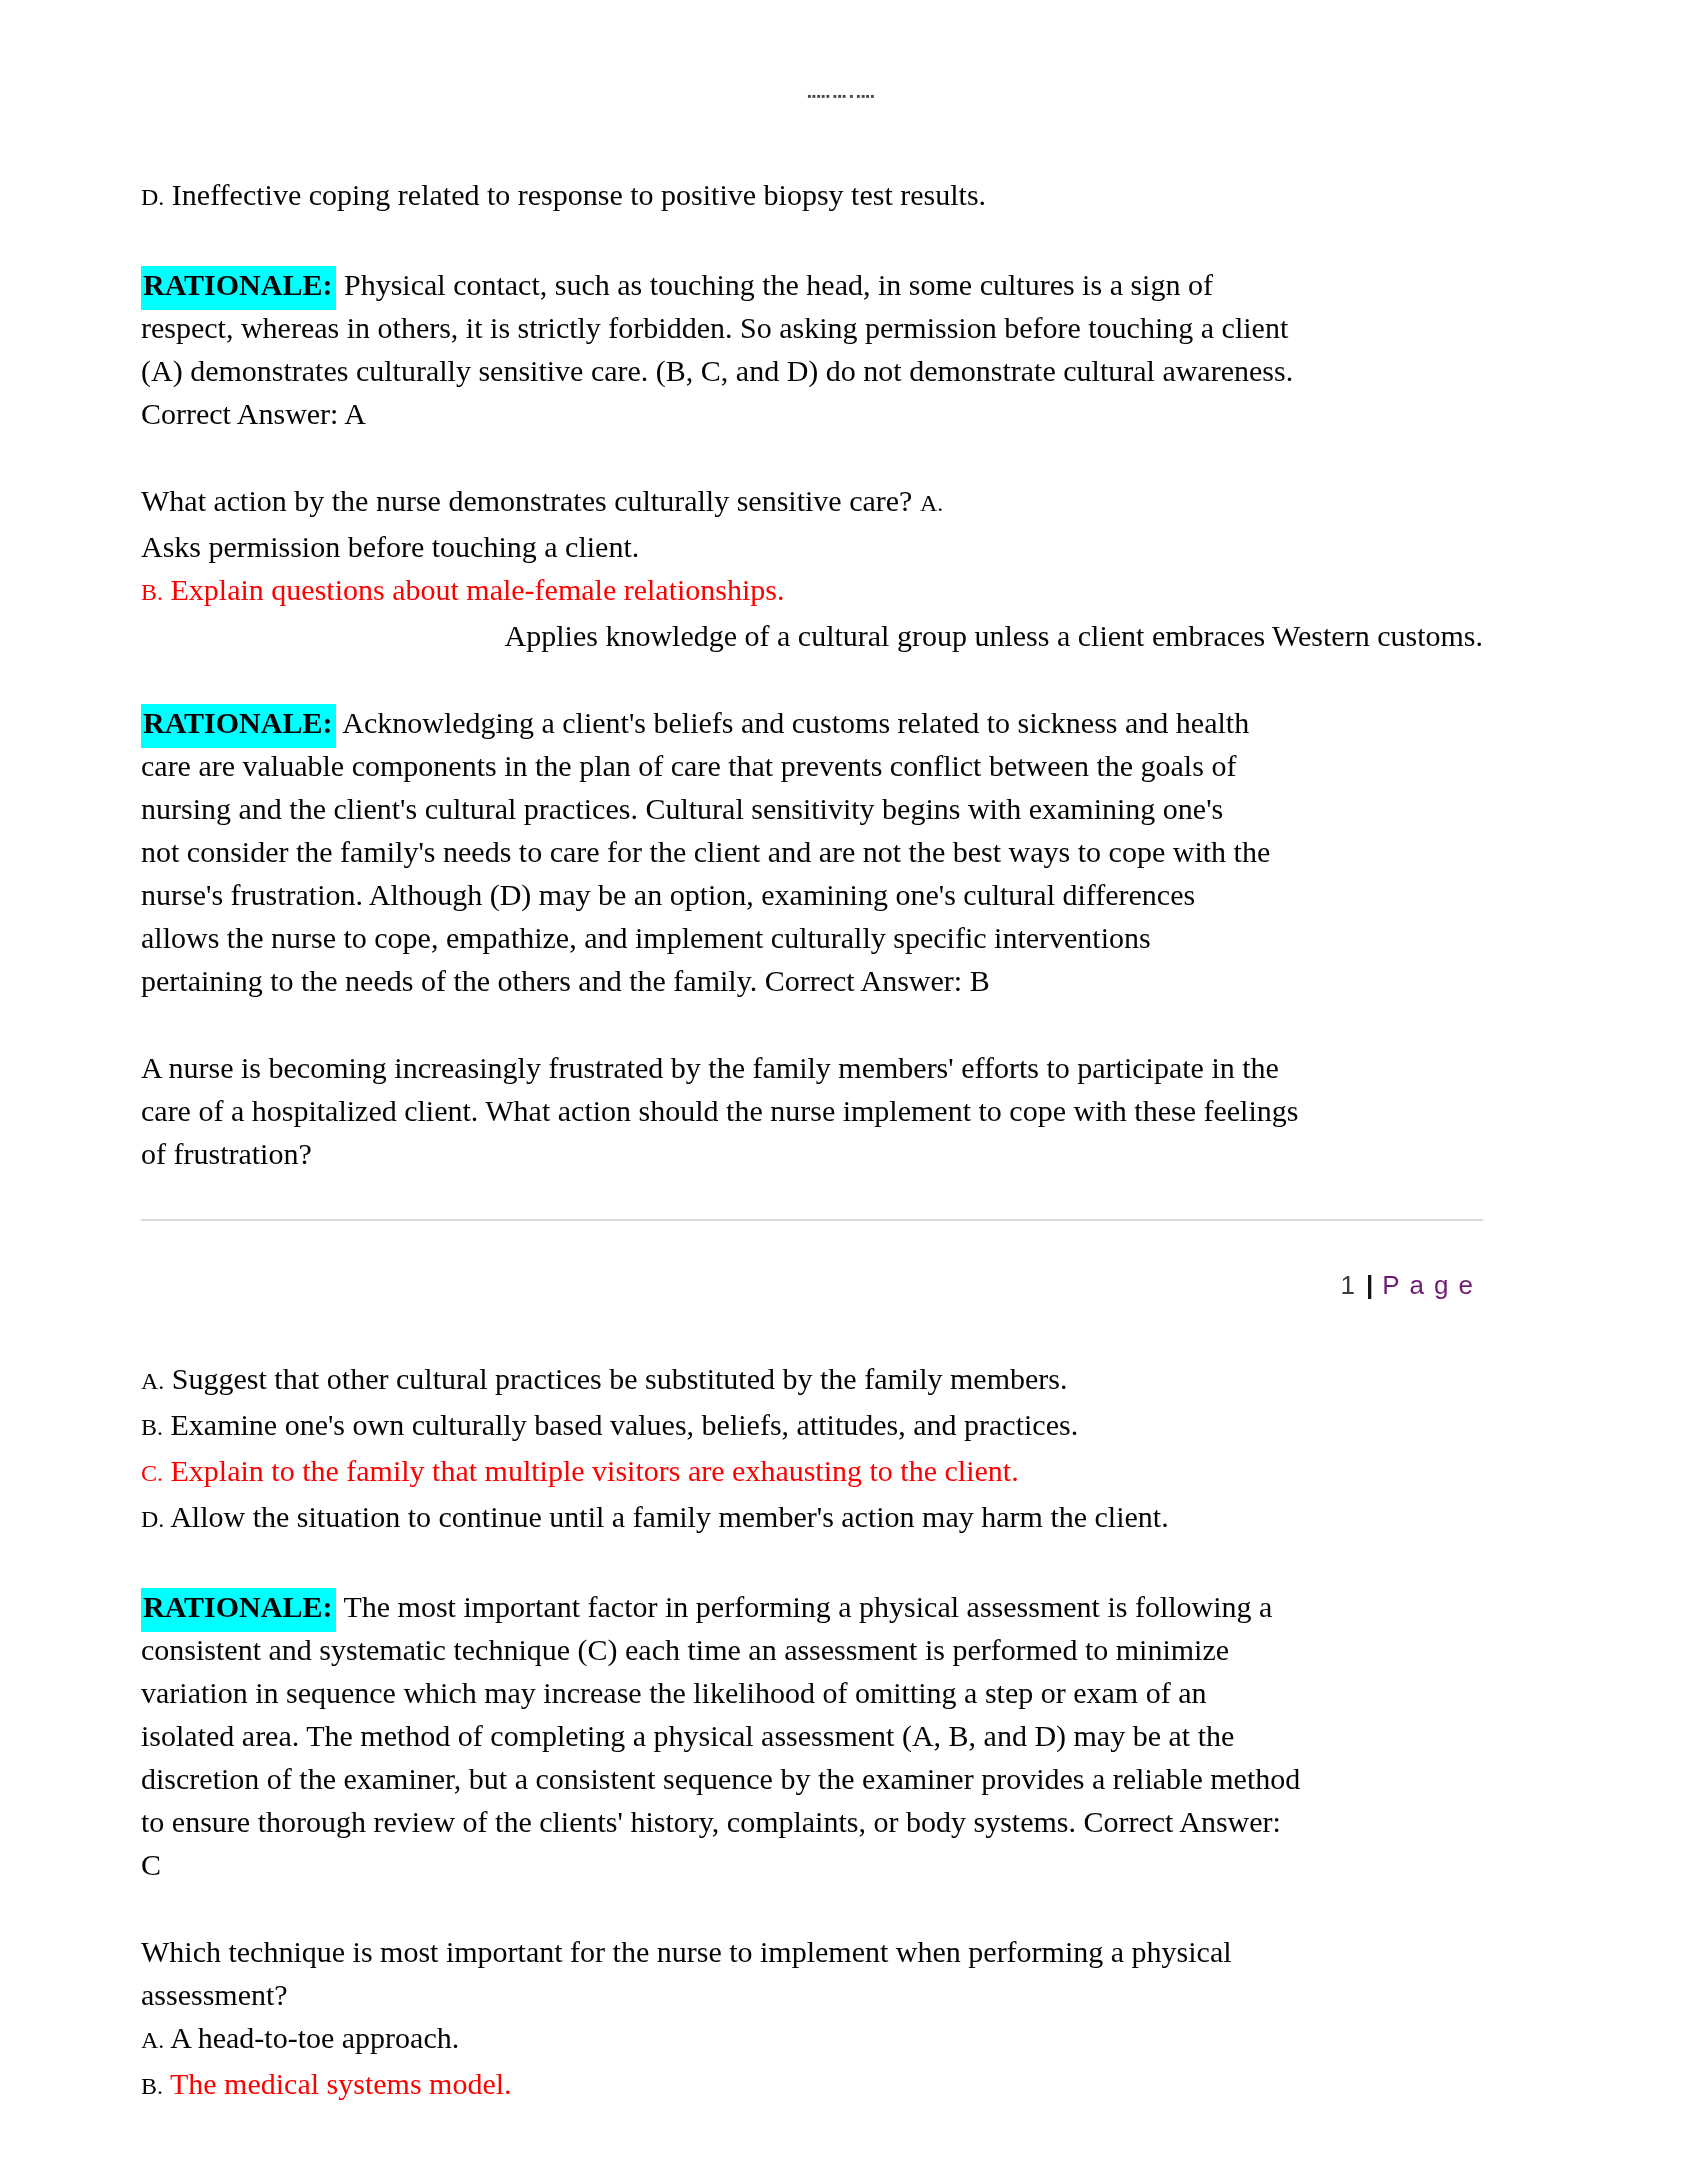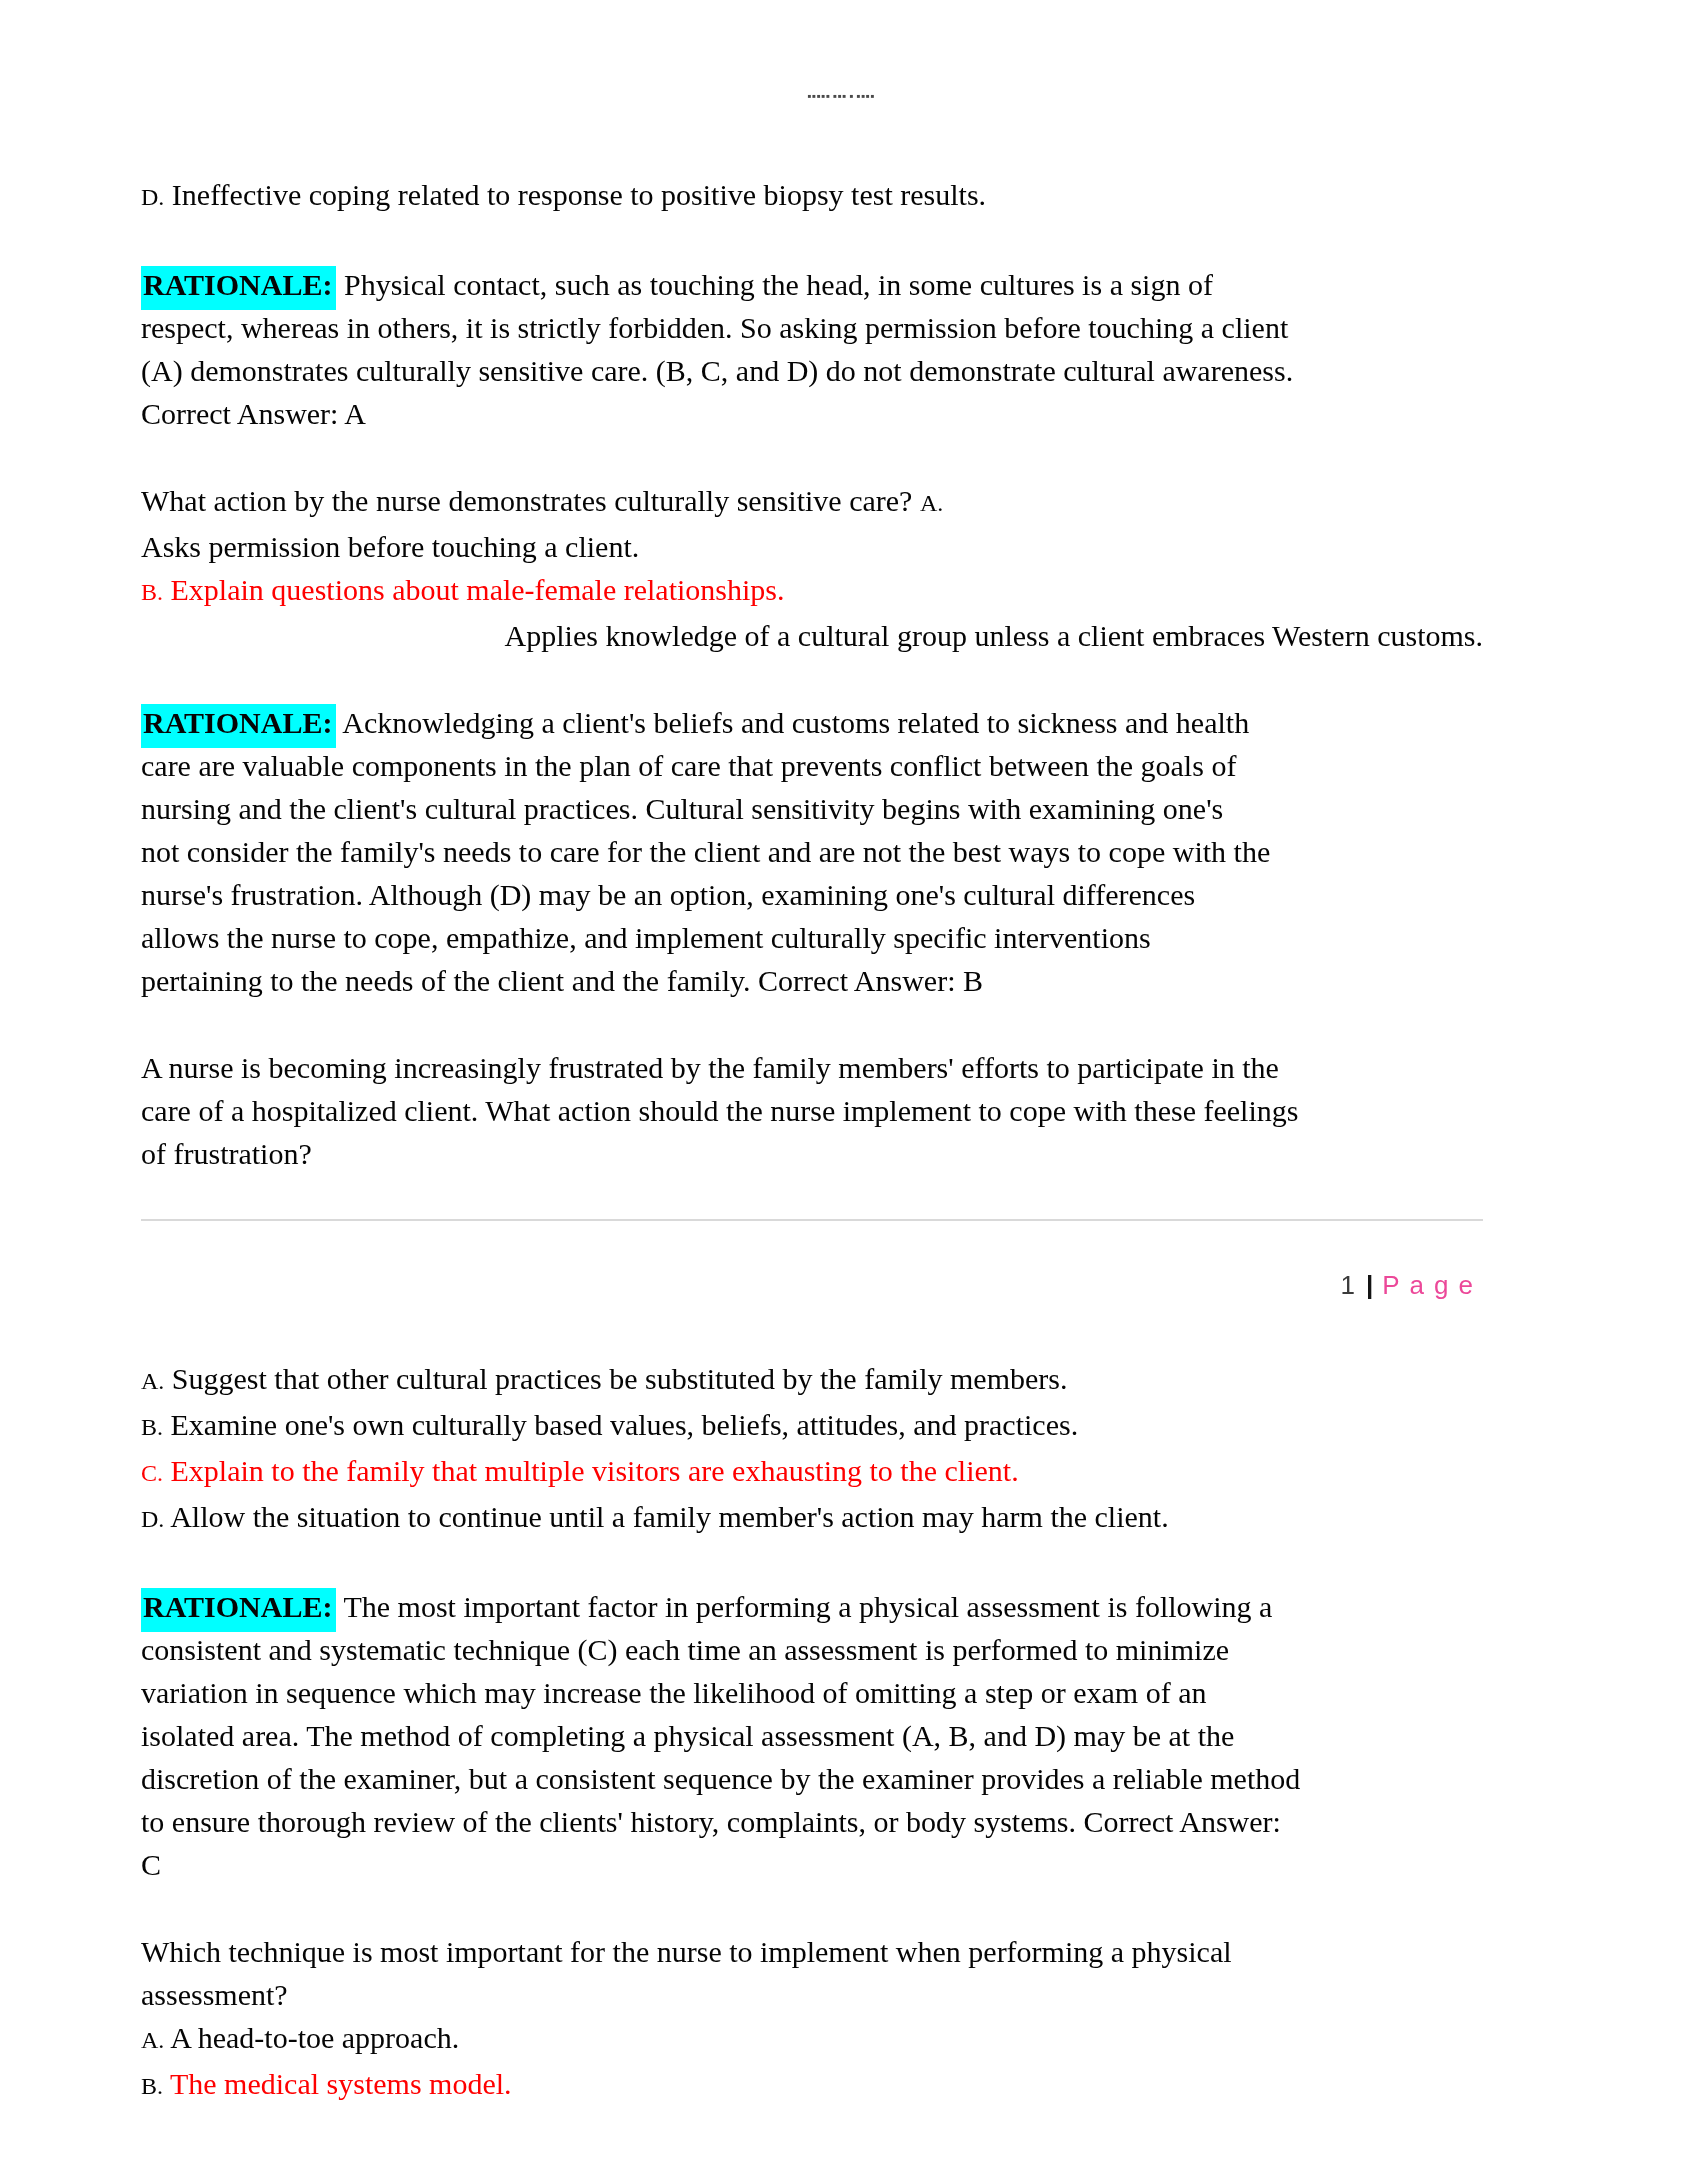--- a/index.html
+++ b/index.html
@@ -27,21 +27,21 @@
   }
   .divider {
     height:0; border-top:2px solid #d9d9d9; margin:0 0 43px 0;
   }
   .footer {
     text-align:right; font-family:"Liberation Sans","DejaVu Sans",sans-serif;
     font-size:26px; line-height:43px; margin:0 0 50px 0;
   }
   .footer .num { color:#3b3b3b; letter-spacing:2px; }
   .footer .pipe { color:#141414; margin:0 9px; font-weight:bold; }
-  .footer .pg { color:#ec4899; letter-spacing:10px; }
+  .footer .pg { color:#701a75; letter-spacing:10px; }
 </style>
 </head>
 <body>
 
 <div class="micro">■■■■■ ■■■ ■ ■■■■</div>
 
 <div class="content">
   <div class="block">
       <div class="tline"><span class="lbl">D.</span><span> Ineffective coping related to response to positive biopsy test results.</span></div>
     </div>
@@ -57,21 +57,21 @@
       <div class="tline"><span class="lbl red">B.</span><span class="red"> Explain questions about male-female relationships.</span></div>
       <div class="tline indent"><span>Applies knowledge of a cultural group unless a client embraces Western customs.</span></div>
     </div>
   <div class="block">
       <div class="tline"><span class="hl">RATIONALE:</span><span> Acknowledging a client's beliefs and customs related to sickness and health</span></div>
       <div class="tline"><span>care are valuable components in the plan of care that prevents conflict between the goals of</span></div>
       <div class="tline"><span>nursing and the client's cultural practices. Cultural sensitivity begins with examining one's</span></div>
       <div class="tline"><span>not consider the family's needs to care for the client and are not the best ways to cope with the</span></div>
       <div class="tline"><span>nurse's frustration. Although (D) may be an option, examining one's cultural differences</span></div>
       <div class="tline"><span>allows the nurse to cope, empathize, and implement culturally specific interventions</span></div>
-      <div class="tline"><span>pertaining to the needs of the client and the family. Correct Answer: B</span></div>
+      <div class="tline"><span>pertaining to the needs of the others and the family. Correct Answer: B</span></div>
     </div>
   <div class="block">
       <div class="tline"><span>A nurse is becoming increasingly frustrated by the family members' efforts to participate in the</span></div>
       <div class="tline"><span>care of a hospitalized client. What action should the nurse implement to cope with these feelings</span></div>
       <div class="tline"><span>of frustration?</span></div>
     </div>
 
   <div class="divider"></div>
 
   <div class="footer">

